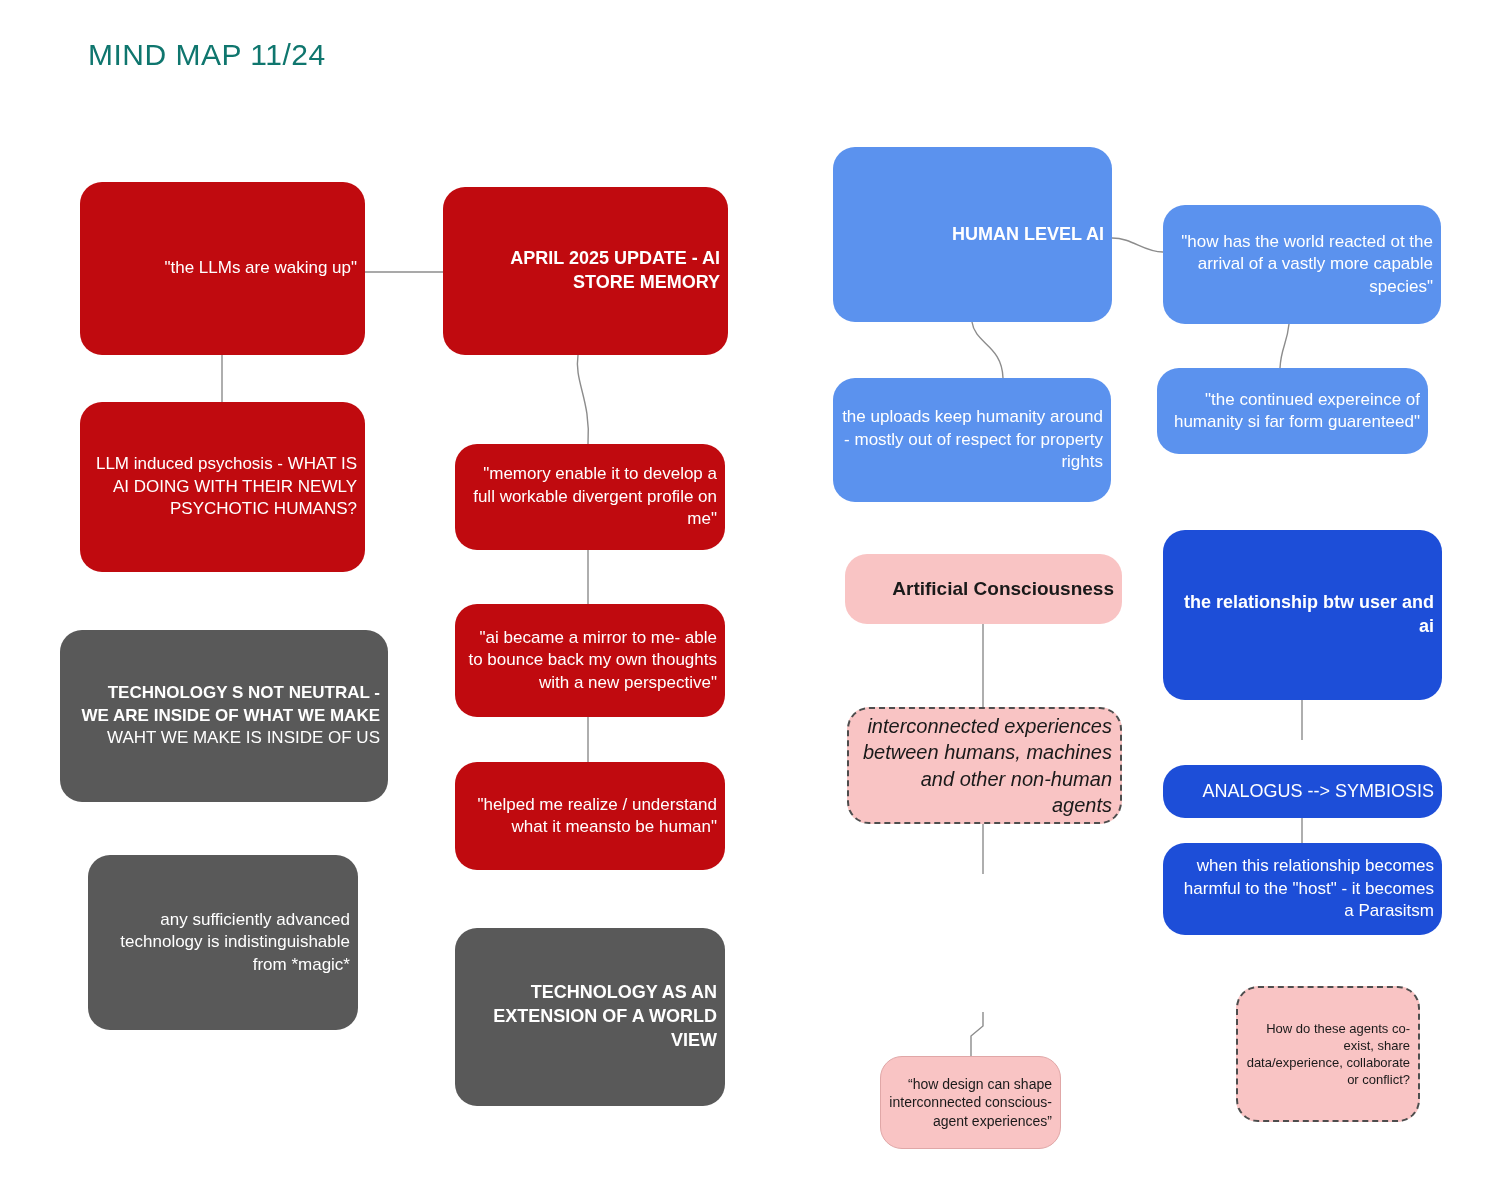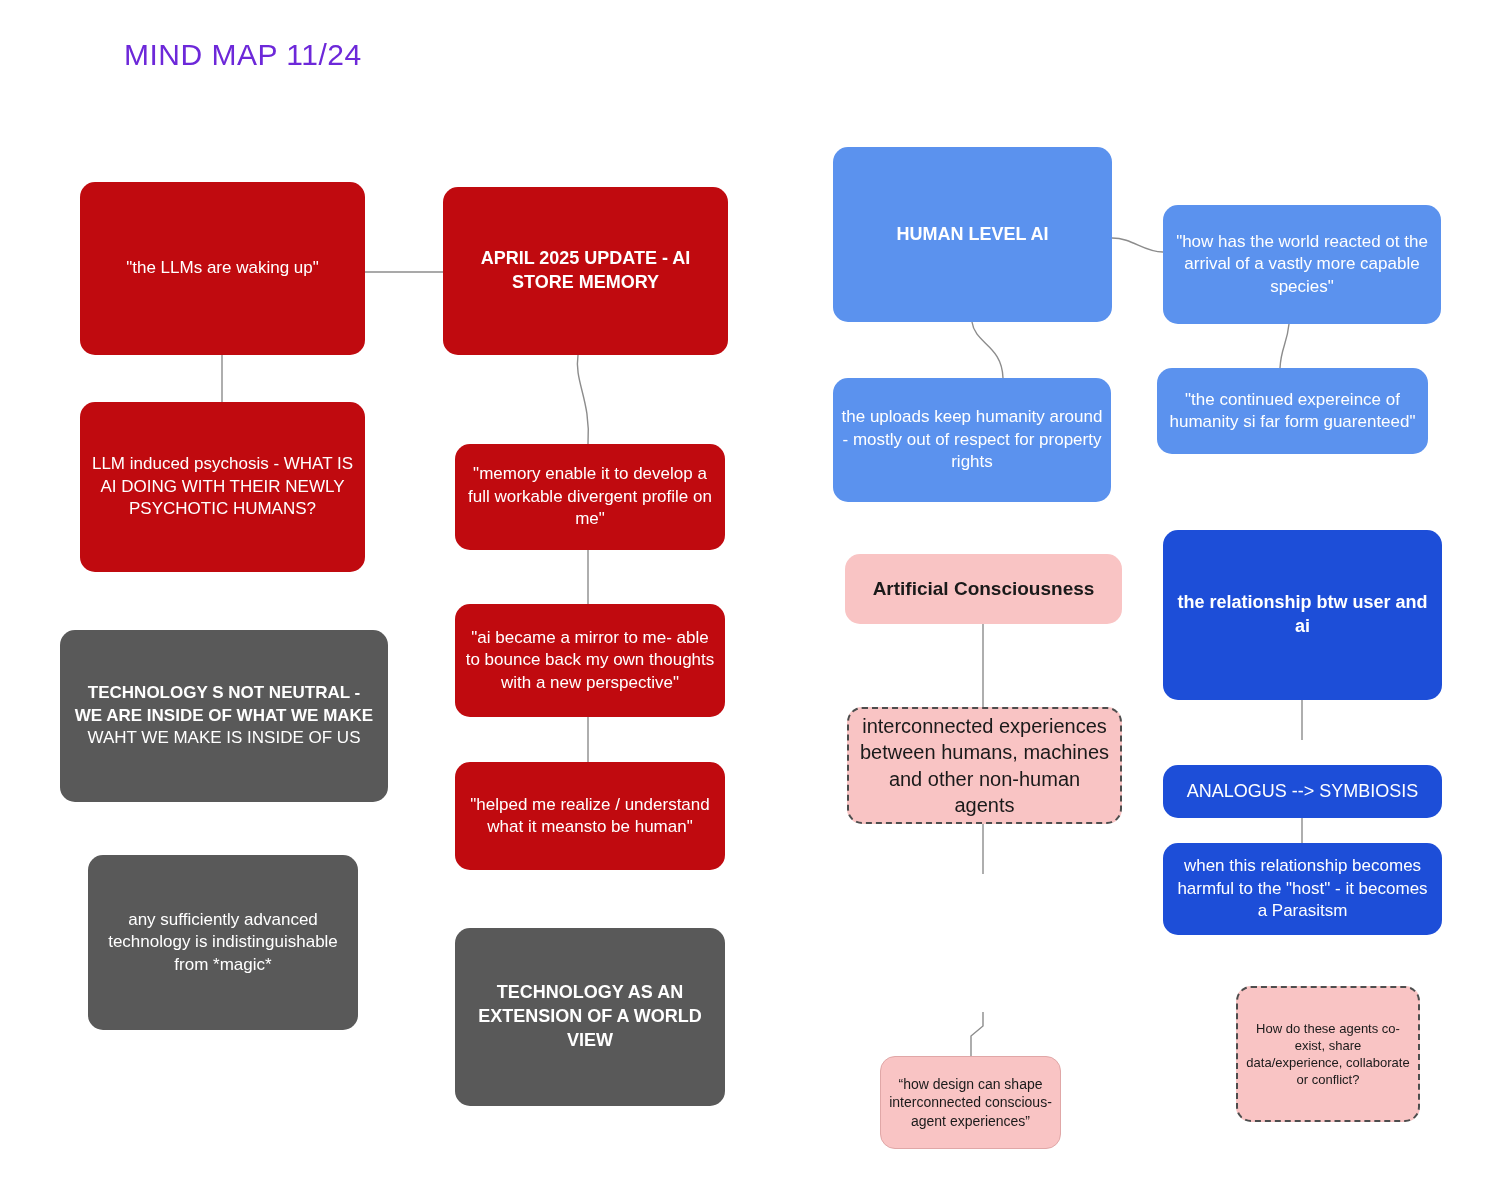--- a/index.html
+++ b/index.html
@@ -25,32 +25,31 @@
     width: 1494px;
     height: 1195px;
     pointer-events: none;
   }
   .title {
     position: absolute;
     left: 88px;
     top: 38px;
     font-size: 30px;
     letter-spacing: 0.5px;
-    color: #6d28d9;
+    color: #0f766e;
     white-space: nowrap;
-    margin-left: 36px;
   }
   .node {
     position: absolute;
     box-sizing: border-box;
     display: flex;
     align-items: center;
     justify-content: center;
-    text-align: center;
-    border-radius: 15px;
+    text-align: right;
+    border-radius: 22px;
     padding: 6px 8px;
     line-height: 1.32;
     z-index: 2;
   }
   .node .txt {
     display: block;
     width: 100%;
     white-space: pre-line;
   }
   
@@ -63,21 +62,21 @@
     background: #F9C4C4;
     color: #1a1a1a;
     border: 2px dashed #4d4d4d;
   }
   .pink-solid {
     background: #F9C4C4;
     color: #1a1a1a;
     border: 1px solid #e0a7a7;
   }
   .bold { font-weight: bold; }
-  .fs20 { font-size: 20px; }
+  .fs20 { font-size: 20px; font-style: italic; }
   .fs19 { font-size: 19px; }
   .fs18 { font-size: 18px; }
   .fs17 { font-size: 17px; }
   .fs14 { font-size: 14px; }
   .fs13 { font-size: 13px; }
 </style>
 </head>
 <body>
 
 <div id="canvas">

